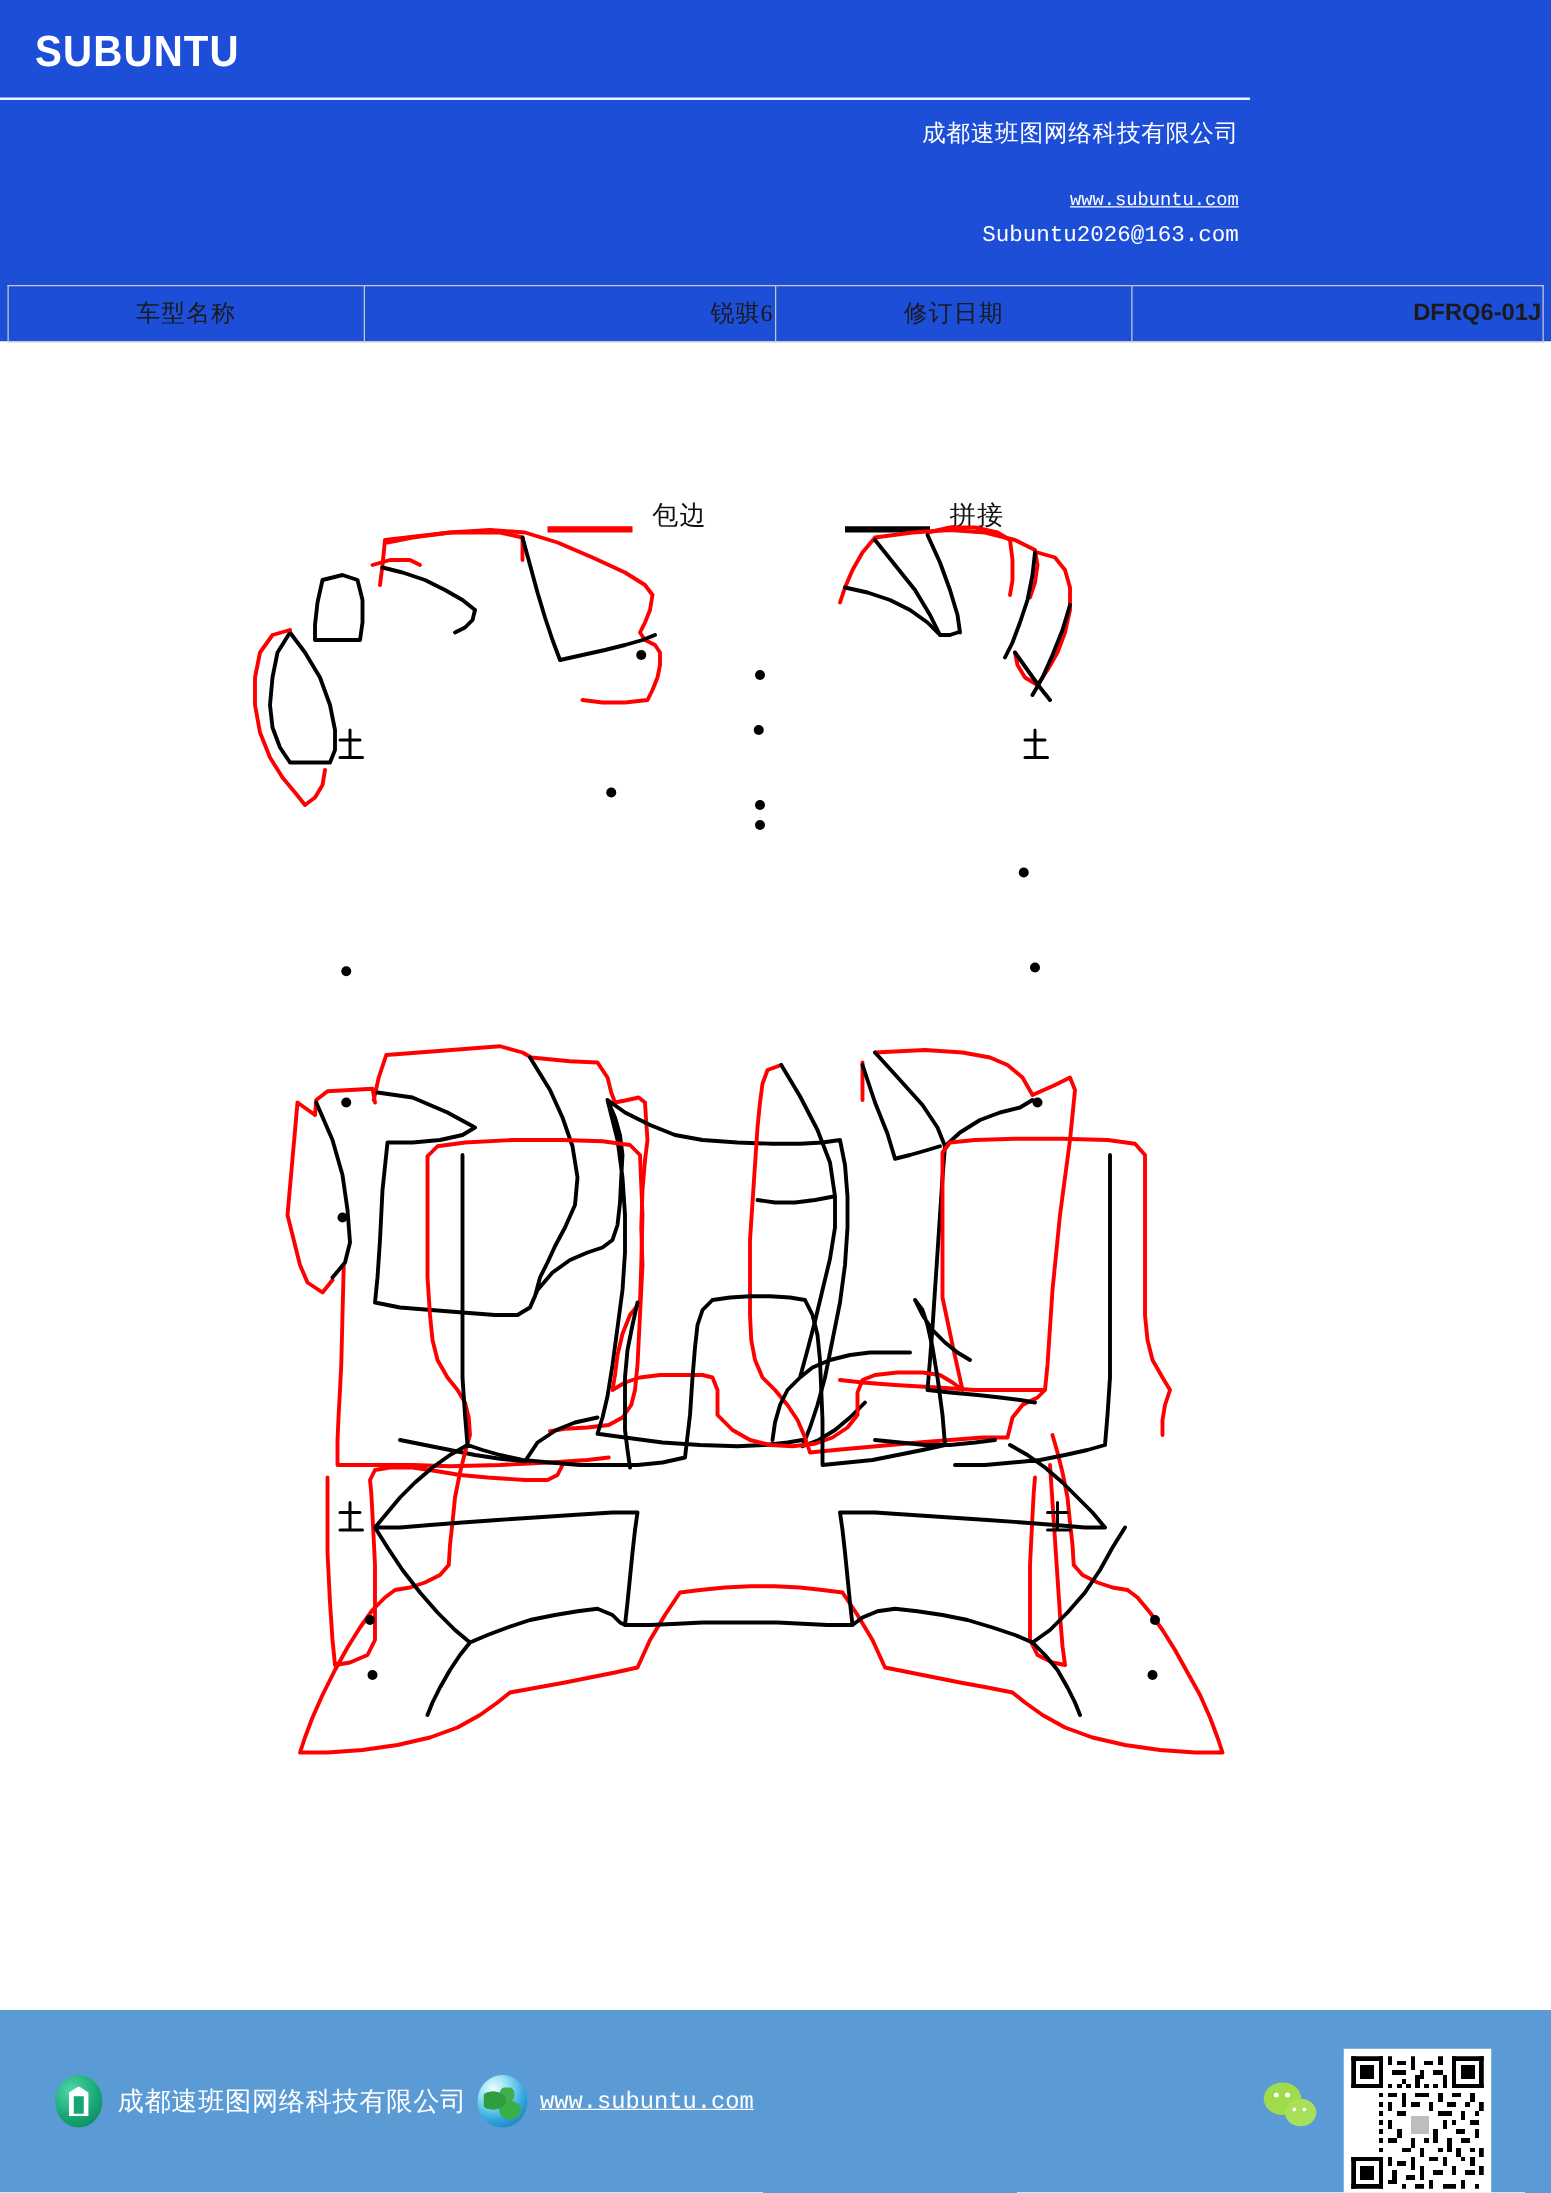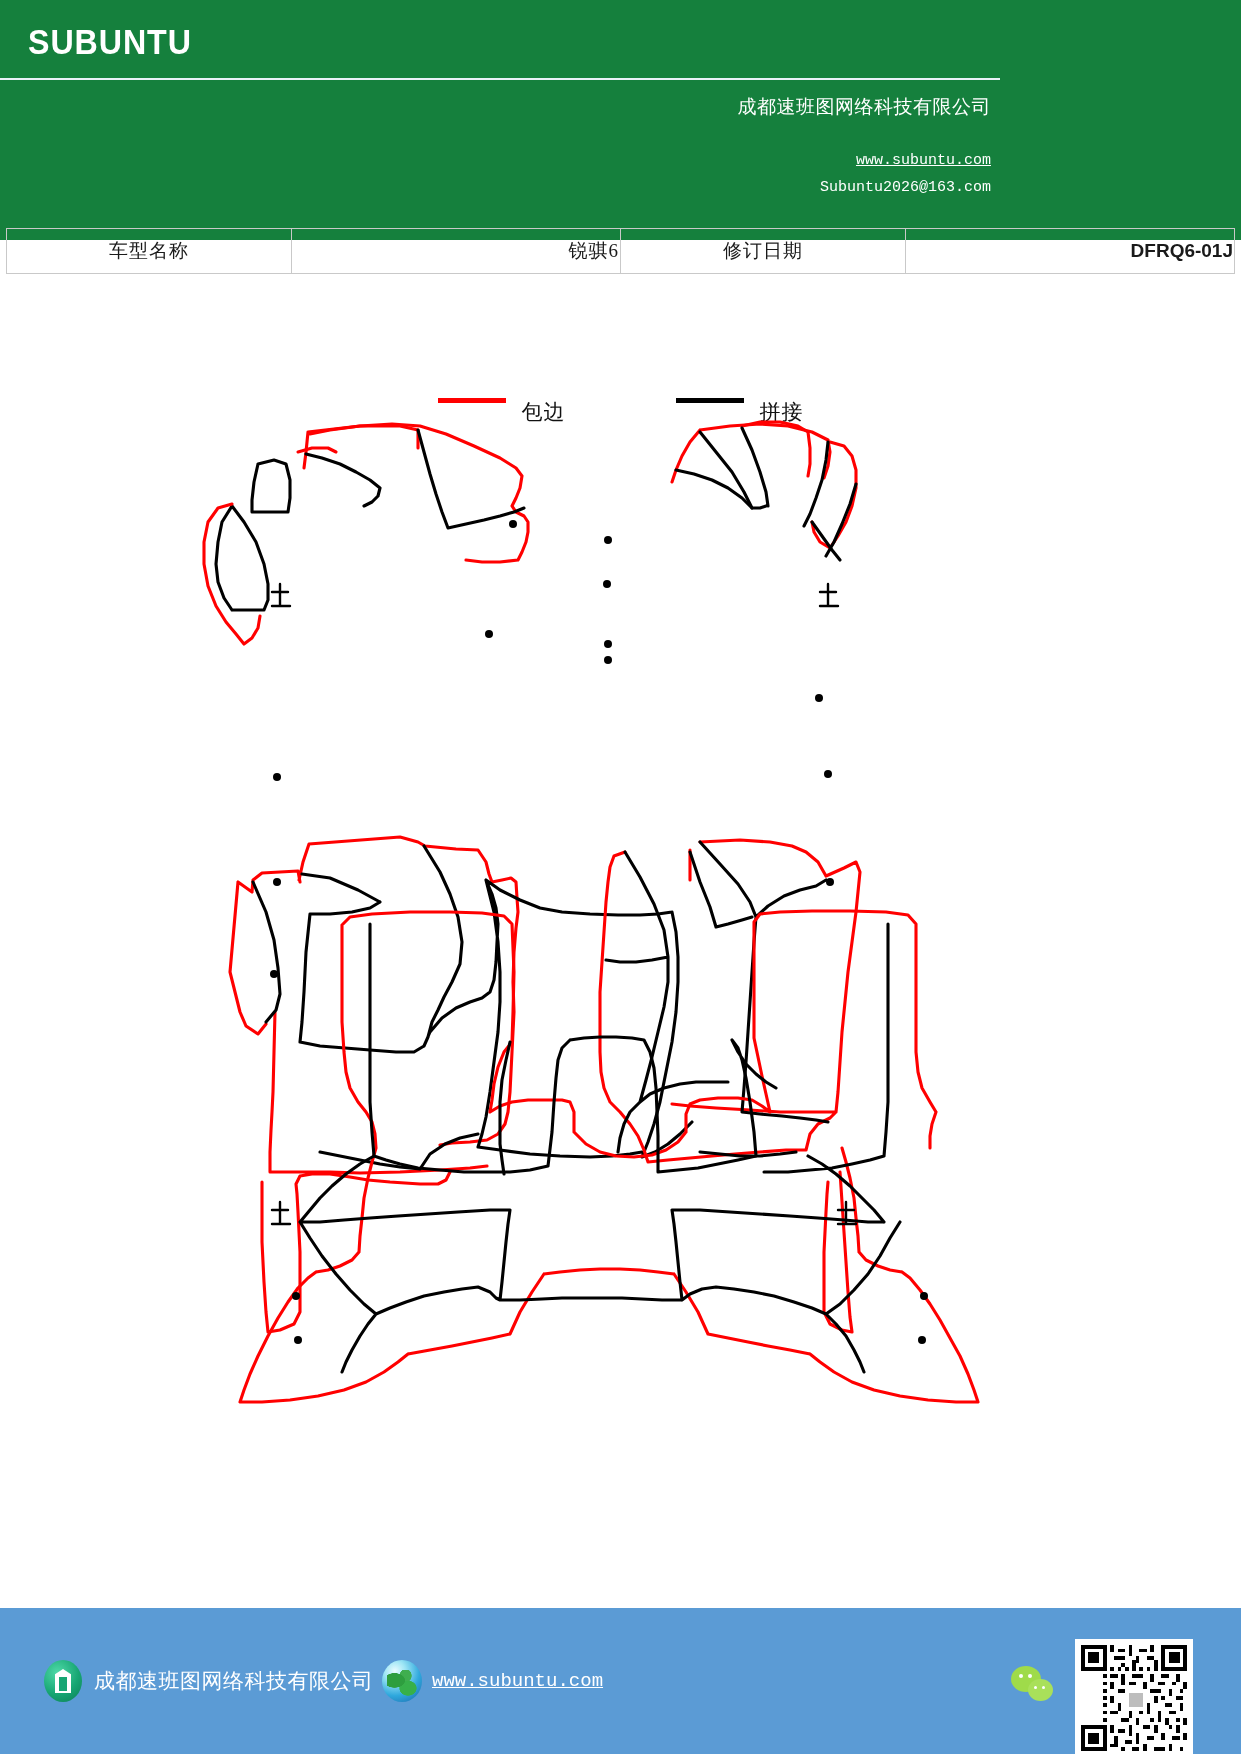--- a/index.html
+++ b/index.html
@@ -11,22 +11,22 @@
     background: #ffffff;
     font-family: "Liberation Serif", "DejaVu Serif", serif;
     position: relative;
     overflow: hidden;
   }
 
   
   .header {
     position: relative;
     width: 1241px;
-    height: 240px;
-    background: #15803d;
+    height: 273px;
+    background: #1d4ed8;
   }
   .brand-logo {
     position: absolute;
     left: 28px; top: 22px;
     font-family: "Liberation Sans", "DejaVu Sans", sans-serif;
     font-weight: bold;
     font-size: 35px;
     letter-spacing: 1px;
     color: #ffffff;
     transform: scaleX(0.92);
@@ -61,21 +61,21 @@
     right: 250px; top: 152px;
     font-size: 15px;
     color: #ffffff;
     text-decoration: underline;
     white-space: nowrap;
     font-family: "Liberation Mono", "DejaVu Sans Mono", monospace;
   }
   .hdr-mail {
     position: absolute;
     right: 250px; top: 179px;
-    font-size: 15px;
+    font-size: 18px;
     color: #ffffff;
     white-space: nowrap;
     font-family: "Liberation Mono", "DejaVu Sans Mono", monospace;
   }
   .sop-badge {
     position: absolute;
     right: 18px; top: 56px;
     font-family: "Liberation Sans", "DejaVu Sans", sans-serif;
     font-weight: bold;
     font-size: 82px;
@@ -113,21 +113,21 @@
   
   .legend {
     position: absolute;
     left: 0; top: 398px;
     width: 1241px;
     display: flex;
     justify-content: center;
     align-items: center;
     gap: 110px;
   }
-  .legend-item { display: flex; align-items: flex-start; gap: 16px; }
+  .legend-item { display: flex; align-items: flex-end; gap: 16px; }
   .legend-swatch { width: 68px; height: 5px; display:block; }
   .legend-swatch.red { background: #ff0000; }
   .legend-swatch.black { background: #000000; }
   .legend-label { font-size: 21px; color: #111; letter-spacing: 1px; }
 
   
   .drawing-area {
     position: absolute;
     left: 0; top: 412px;
     width: 1241px;

